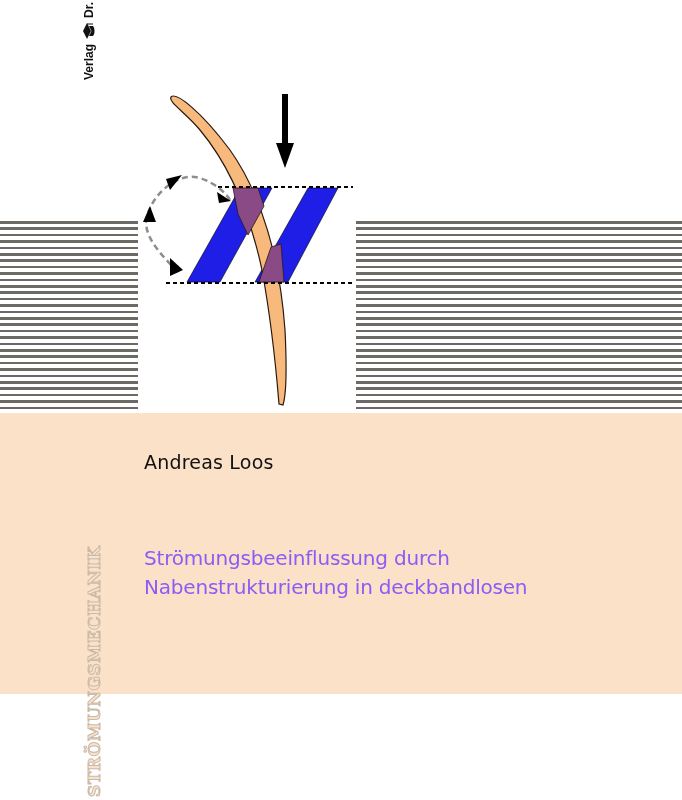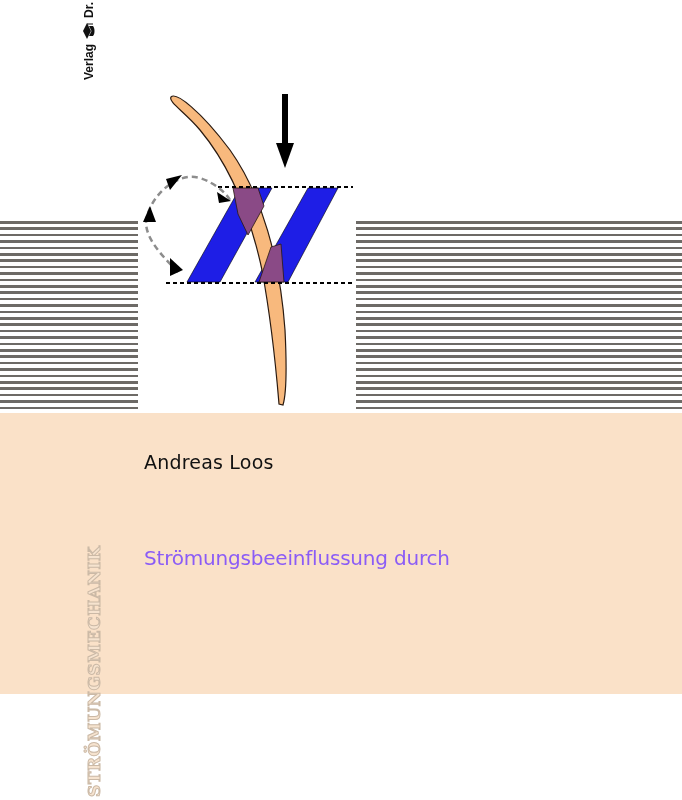--- a/index.html
+++ b/index.html
@@ -96,16 +96,17 @@
       <path d="M4,7 L4,11 C6,13 12,13 14,11 L14,7 L9,9.5 Z" fill="#111"></path>
       <line x1="16" y1="5" x2="16" y2="11" stroke="#111" stroke-width="1"></line>
     </svg>
     <span>Dr. Hut</span>
   </div>
 
   <div class="author">Andreas Loos</div>
 
   <div class="title">
     <div>Strömungsbeeinflussung durch</div>
+    <div>Nabenstrukturierung in deckbandlosen</div>
   </div>
 
   <div class="series">STRÖMUNGSMECHANIK</div>
 </div>
 
 </body></html>

